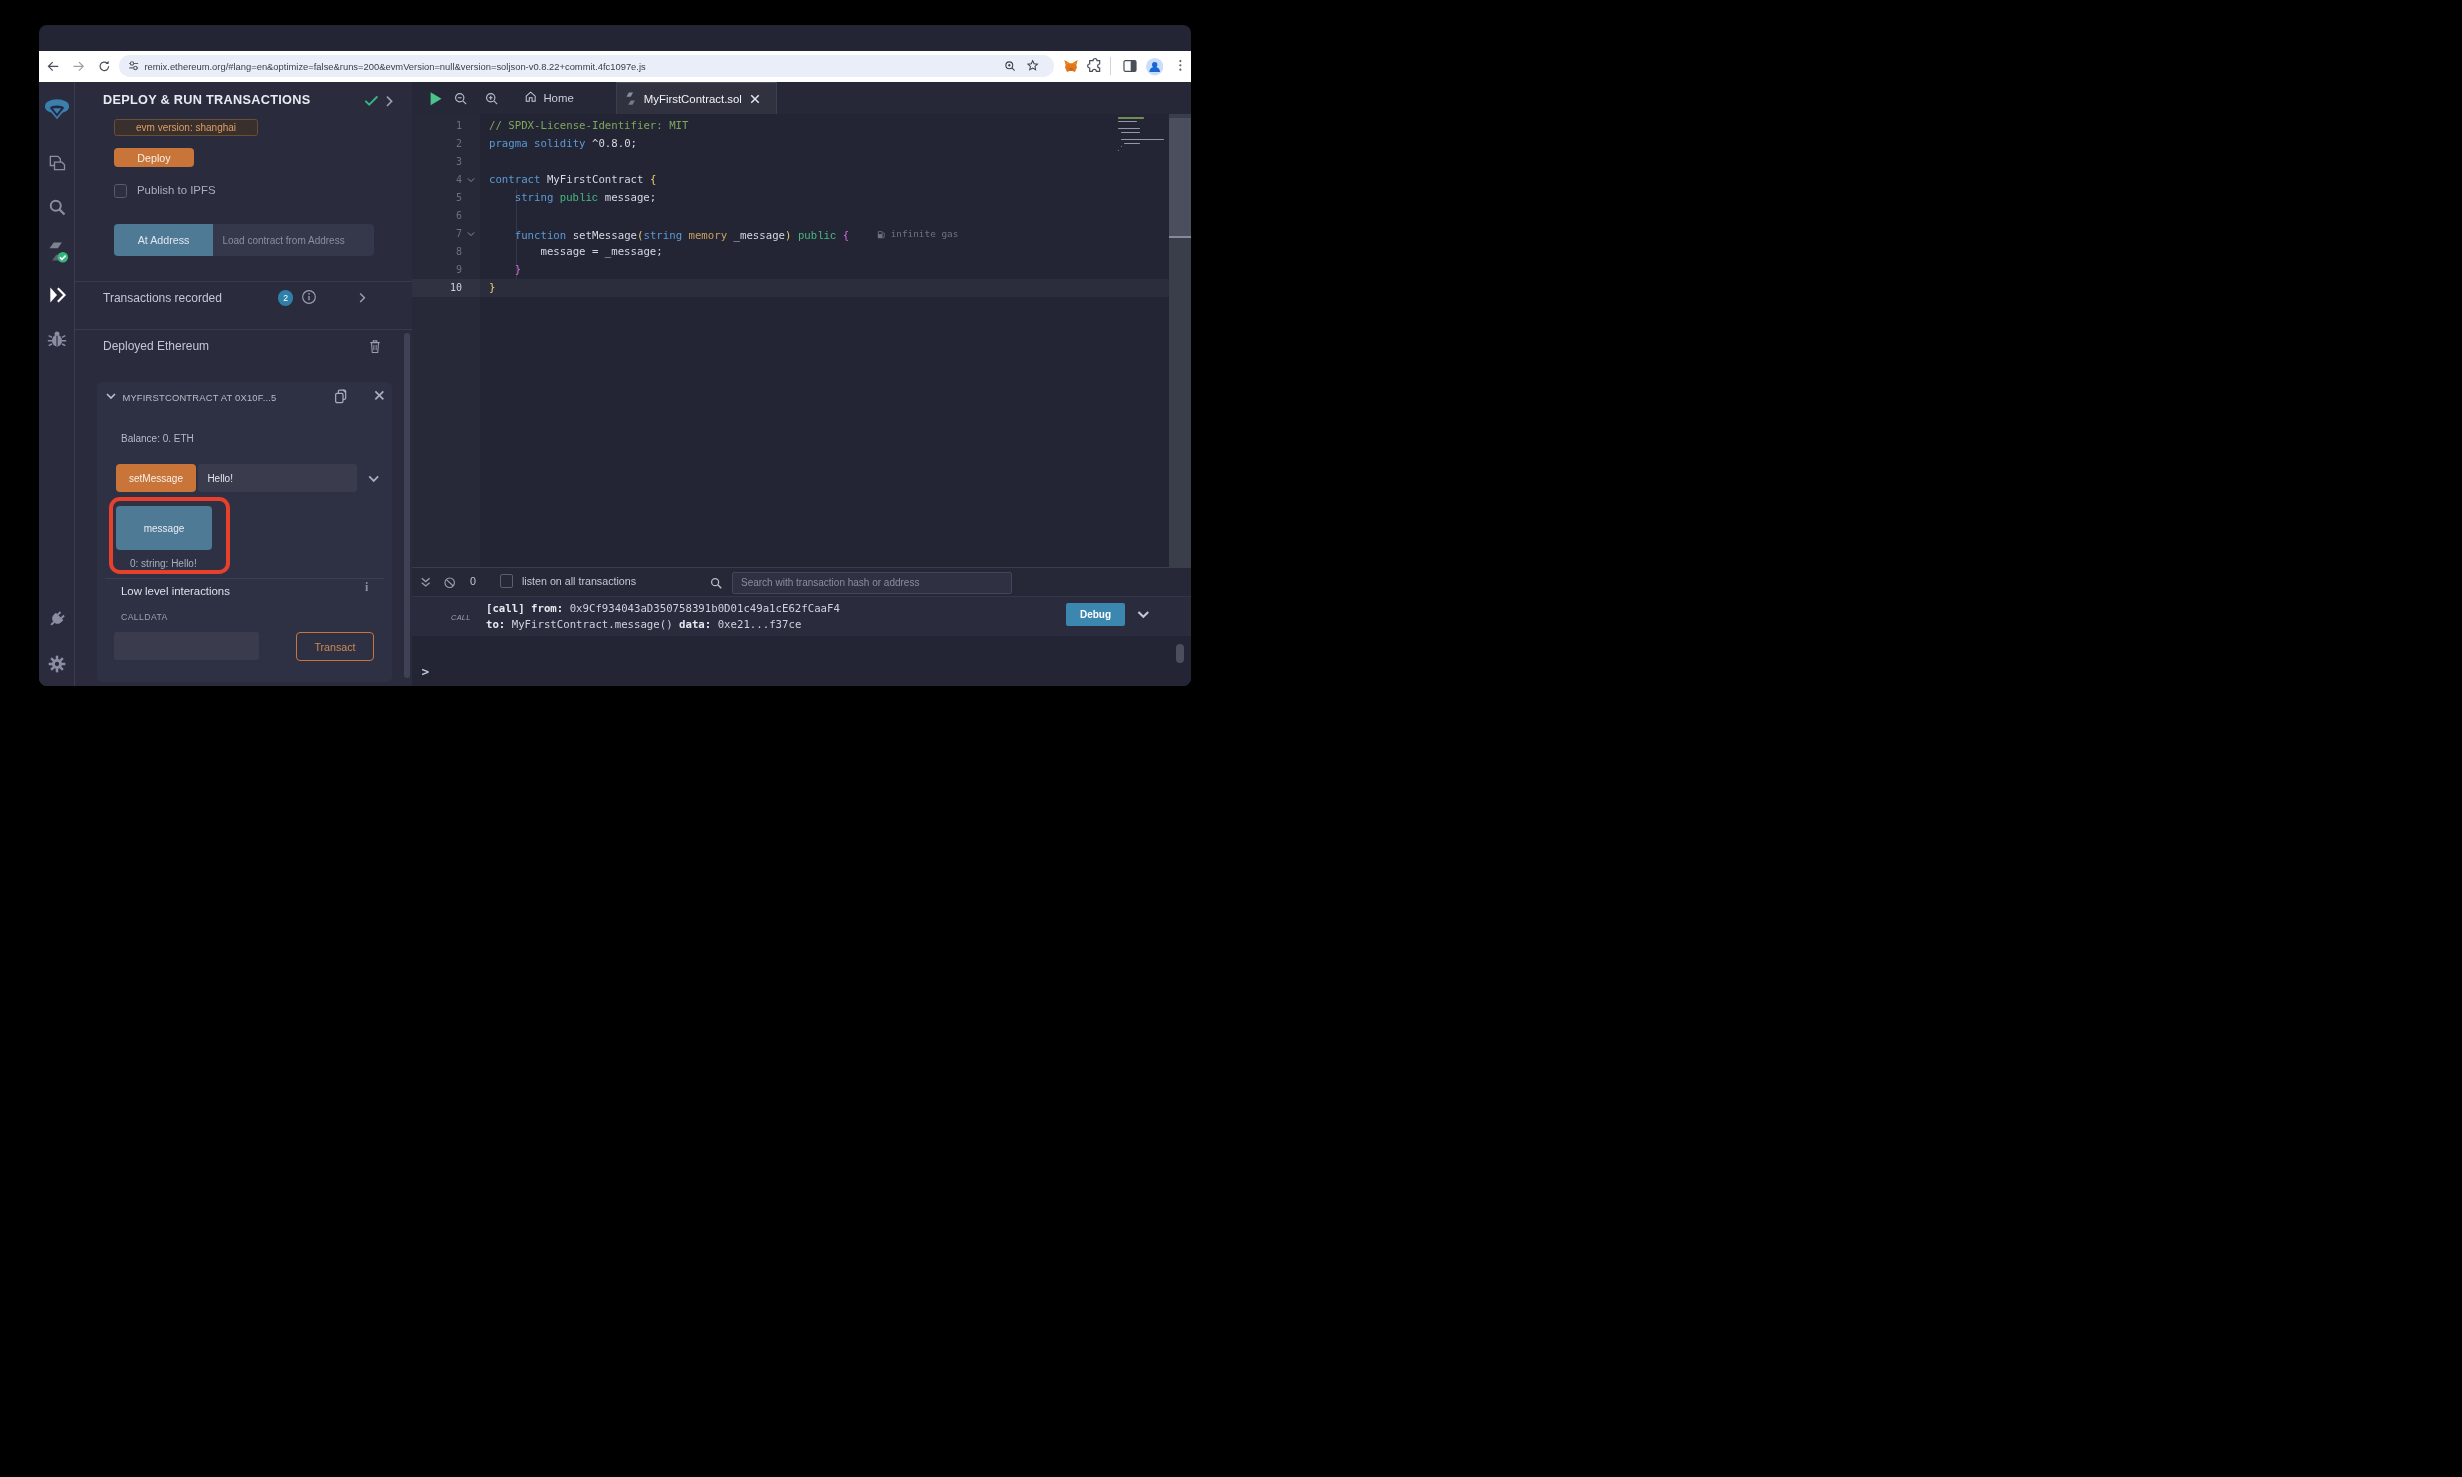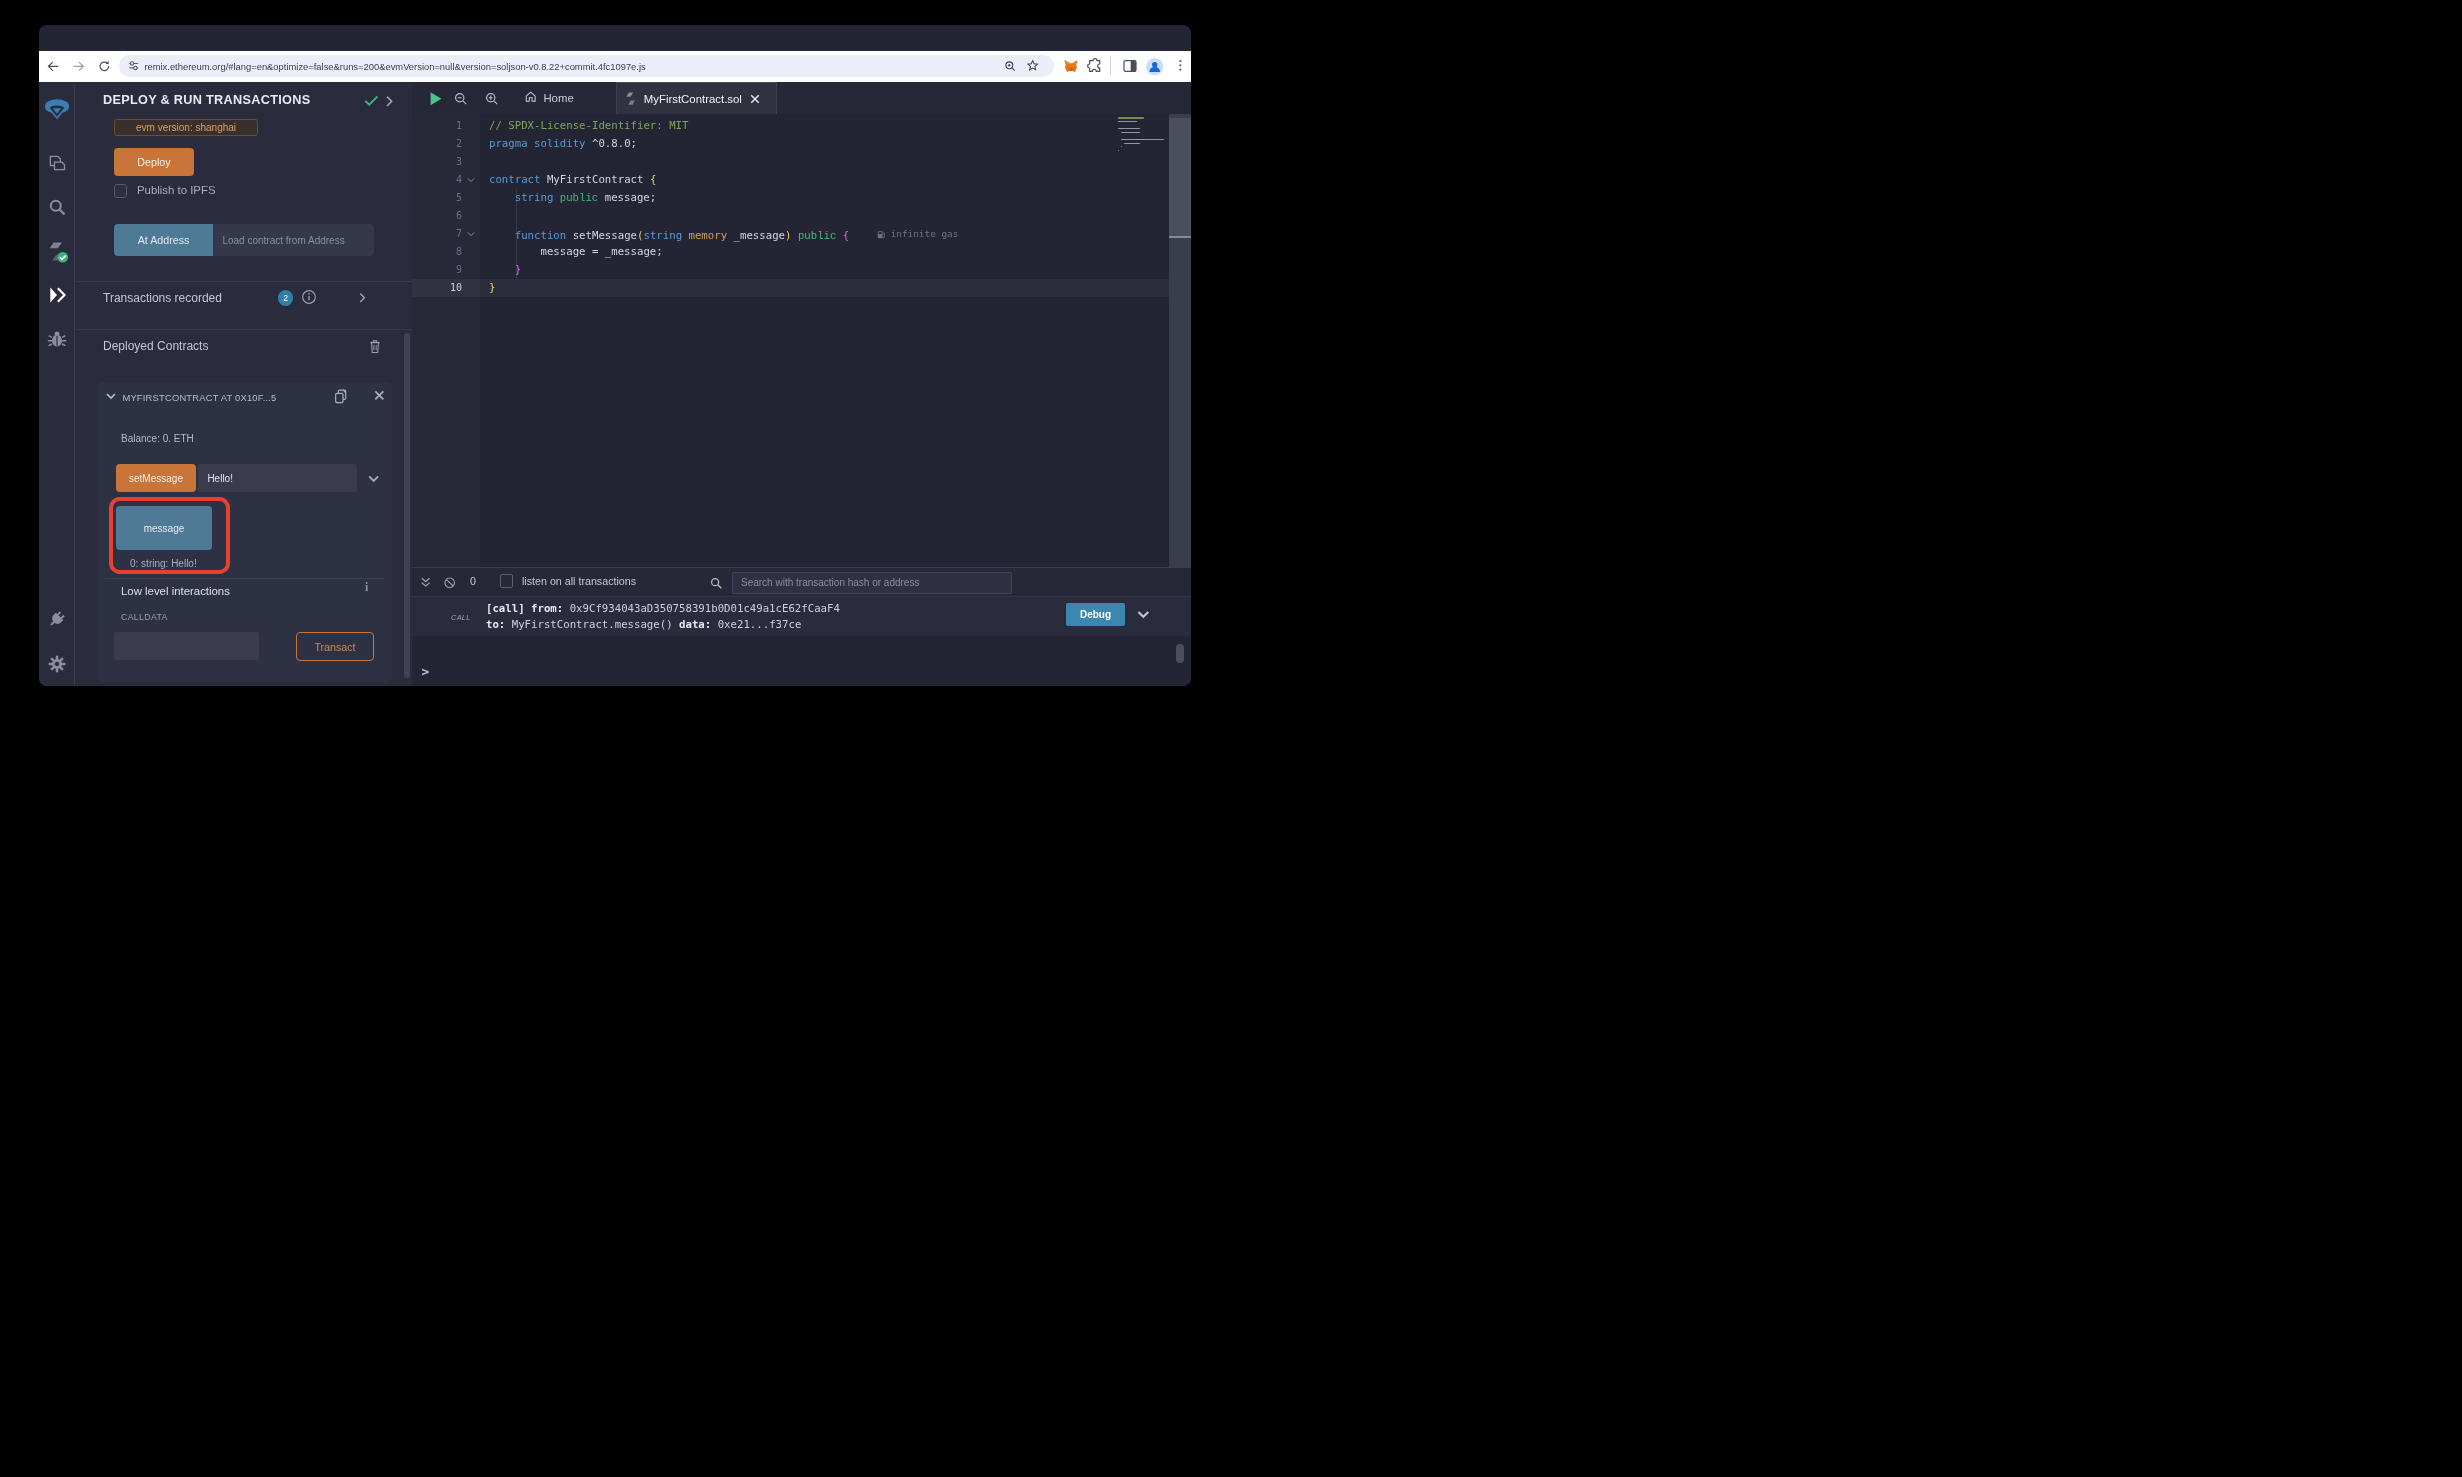--- a/index.html
+++ b/index.html
@@ -33,21 +33,21 @@
   .railico{position:absolute;left:50%;transform:translateX(-50%);}
 
   
   .panel{position:absolute;left:36px;top:0;width:337px;bottom:0;background:#2a2c3e;}
   .p-title{position:absolute;left:28px;top:10.7px;font-size:12.7px;font-weight:700;color:#e8eaf1;letter-spacing:0.3px;white-space:nowrap;}
   .p-check{position:absolute;left:289px;top:12px;}
   .p-chev{position:absolute;left:308px;top:12px;color:#9aa0b0;}
   .badge-evm{position:absolute;left:39px;top:37px;padding:2px 21px;font-size:10px;color:#df9e63;
              border:0.7px solid #6b4f35;background:#39302e;border-radius:2.7px;}
   .btn{display:flex;align-items:center;justify-content:center;border-radius:4px;box-sizing:border-box;cursor:default;}
-  .btn-deploy{position:absolute;left:39px;top:66px;width:80px;height:28px;background:var(--orange);
+  .btn-deploy{position:absolute;left:39px;top:66px;width:80px;height:19px;background:var(--orange);
               color:#f4f0ea;font-size:10.7px;}
   .ipfs-box{position:absolute;left:39px;top:102px;width:13.4px;height:13.4px;border:1.3px solid #575b6b;
             border-radius:2.7px;background:#2e3040;box-sizing:border-box;}
   .ipfs-label{position:absolute;left:62px;top:102px;font-size:11.4px;color:#a9aebc;}
   .btn-ataddr{position:absolute;left:39px;top:142px;width:99px;height:32px;background:var(--teal);
               color:#e2e6ee;font-size:10.7px;border-radius:4px 0 0 4px;}
   .in-ataddr{position:absolute;left:138px;top:142px;width:161px;height:32px;background:#35374a;border:none;
              border-radius:0 4px 4px 0;color:#d5d9e4;font-size:10px;padding:0 9.4px;box-sizing:border-box;outline:none;}
   .in-ataddr::placeholder{color:#8a8ea0;}
   .pdiv{position:absolute;left:0;right:0;height:0.7px;background:#383b4d;}
@@ -275,21 +275,21 @@
       <div class="tx-badge">2</div>
       <svg class="tx-info" width="16" height="16" viewBox="0 0 24 24">
         <circle cx="12" cy="12" r="9.5" stroke="#9aa0b0" stroke-width="1.7" fill="none"></circle>
             <path d="M12 10.5V17" stroke="#9aa0b0" stroke-width="2"></path>
             <circle cx="12" cy="7.3" r="1.3" fill="#9aa0b0"></circle>
       </svg>
       <svg class="tx-chev" width="12" height="13.4" viewBox="0 0 18 22">
         <path d="M6 4l7 7-7 7" stroke="#9aa0b0" stroke-width="2.4" fill="none"></path>
       </svg>
       <div class="pdiv" style="top:247px"></div>
-      <div class="dep-h">Deployed Contracts</div>
+      <div class="dep-h">Deployed Ethereum</div>
       <svg class="trash" width="14" height="15.4" viewBox="0 0 24 26">
         <path d="M4 6h16M9 6V3h6v3M6 6l1.3 17h9.4L18 6" stroke="#9aa0b0" stroke-width="1.8" fill="none"></path>
             <path d="M10 10v9M14 10v9" stroke="#9aa0b0" stroke-width="1.6"></path>
       </svg>
 
       <div class="card">
         <svg class="c-chev" width="12" height="12" viewBox="0 0 24 24">
           <path d="M4 8l8 8 8-8" stroke="#b9bdc9" stroke-width="3.4" fill="none"></path>
         </svg>
         <div class="c-head">MYFIRSTCONTRACT AT 0X10F...5</div>

